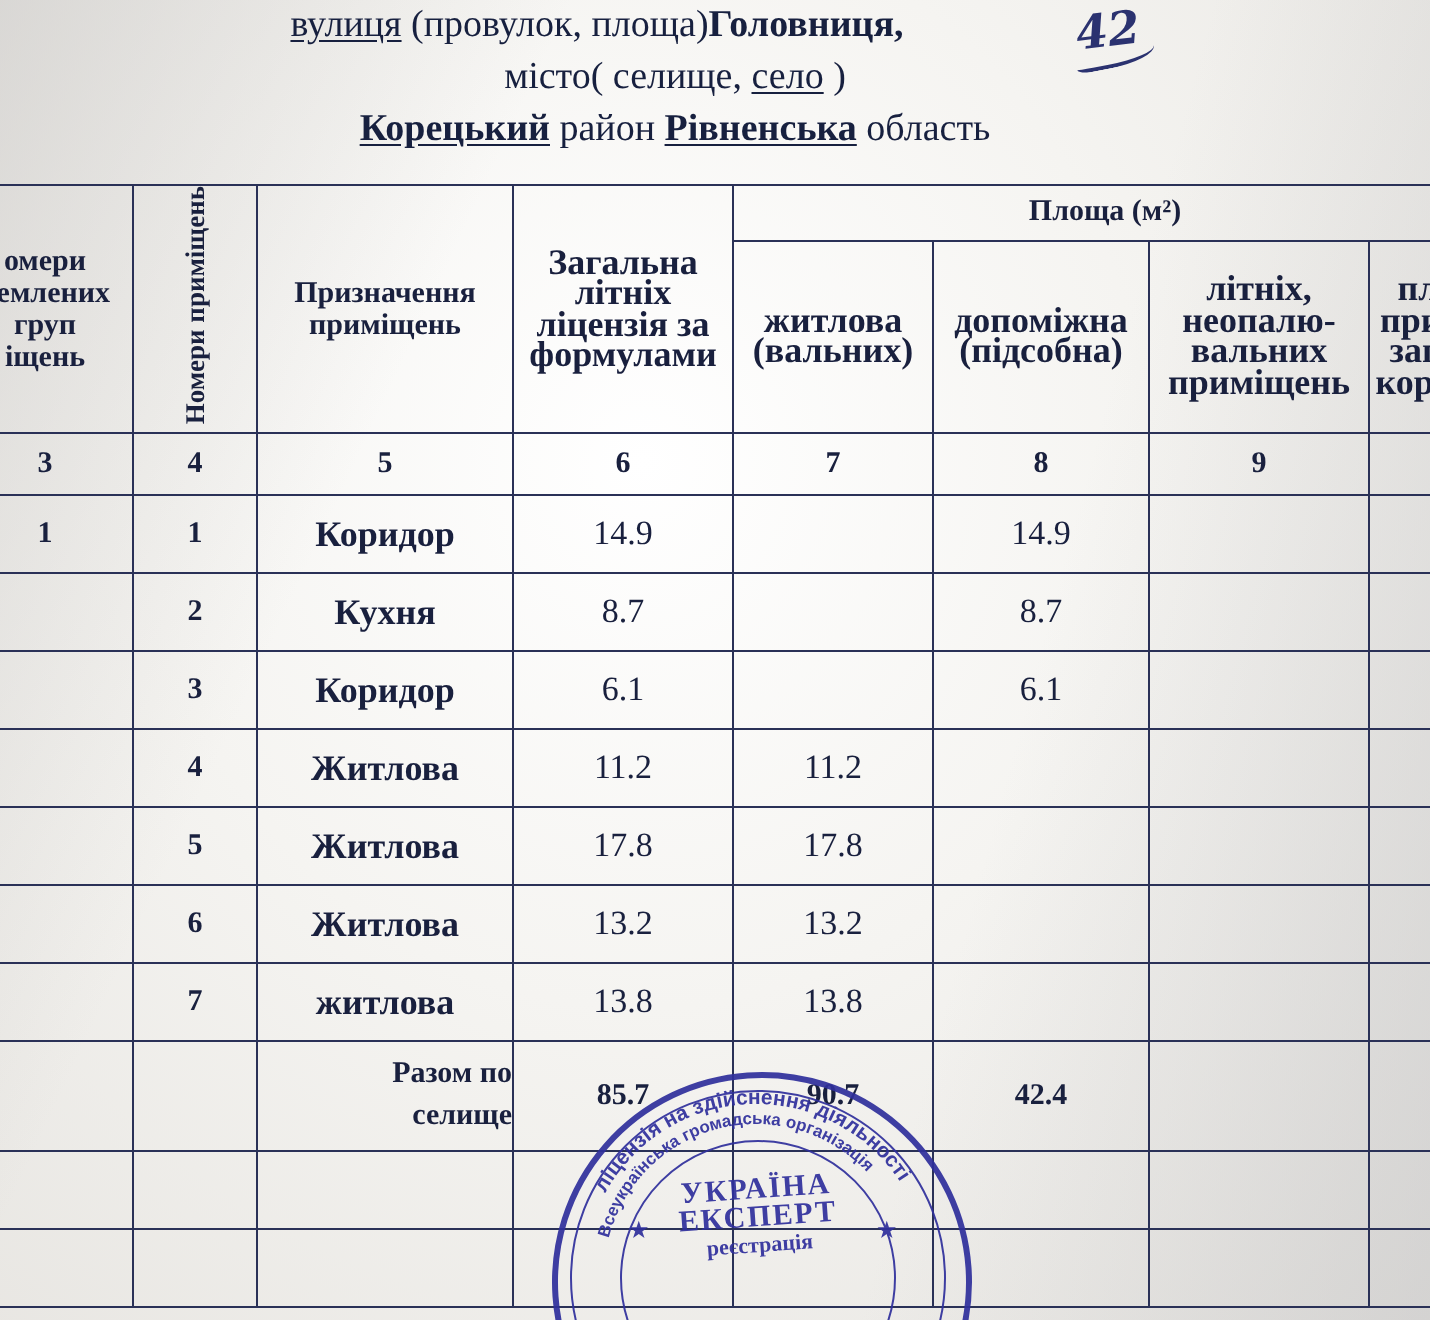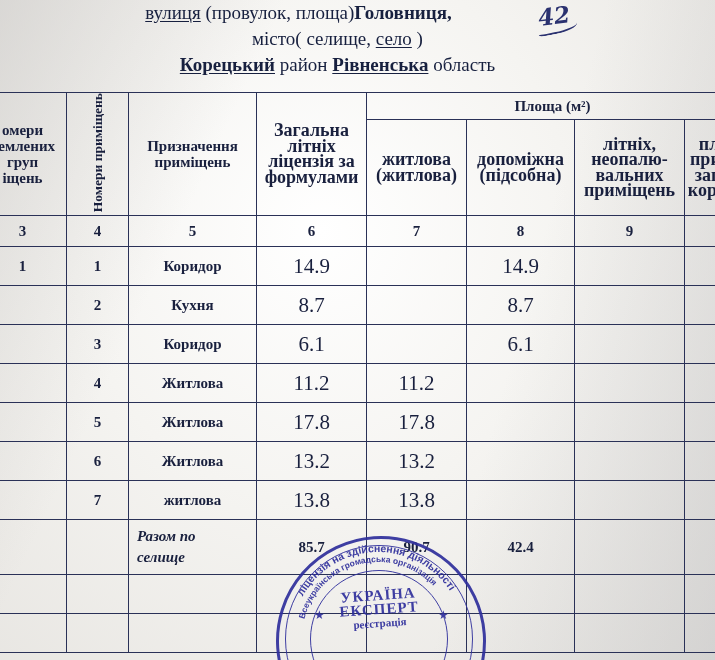--- a/index.html
+++ b/index.html
@@ -114,47 +114,46 @@
     font-weight: bold;
     font-size: 16px;
     height: 29px;
   }
   .data-row td {
     height: 38px;
     font-size: 17px;
     font-weight: bold;
   }
   .data-row td.name {
-    font-size: 15px;
+    font-size: 18px;
     font-weight: bold;
   }
   .data-row td.num {
     font-weight: normal;
-    font-size: 21px;
+    font-size: 17px;
     margin-left: 38px;
   }
   .vert {
     writing-mode: vertical-rl;
     transform: rotate(180deg);
     font-size: 13.5px;
     font-weight: bold;
     line-height: 16px;
     white-space: nowrap;
     display: inline-block;
   }
   .total-row td {
     height: 54px;
     font-weight: bold;
     font-size: 17px;
   }
   .total-row td.label {
-    text-align: left;
+    text-align: right;
     padding-left: 8px;
     line-height: 21px;
-    font-style: italic;
   }
   .blank-row td { height: 38px; }
   .area-title {
     font-size: 16px;
     font-weight: bold;
     padding: 4px 0 5px;
   }
 
   
   .stamp {
@@ -283,21 +282,21 @@
           <div>Загальна</div>
           <div>літніх</div>
           <div>ліцензія за</div>
           <div>формулами</div>
         </td>
         <td colspan="4" class="area-title">Площа  (м²)</td>
       </tr>
       <tr>
         <td class="hcell thin">
           <div>житлова</div>
-          <div>(житлова)</div>
+          <div>(вальних)</div>
         </td>
         <td class="hcell thin">
           <div>допоміжна</div>
           <div>(підсобна)</div>
         </td>
         <td class="hcell thin">
           <div>літніх,</div>
           <div>неопалю-</div>
           <div>вальних</div>
           <div>приміщень</div>

